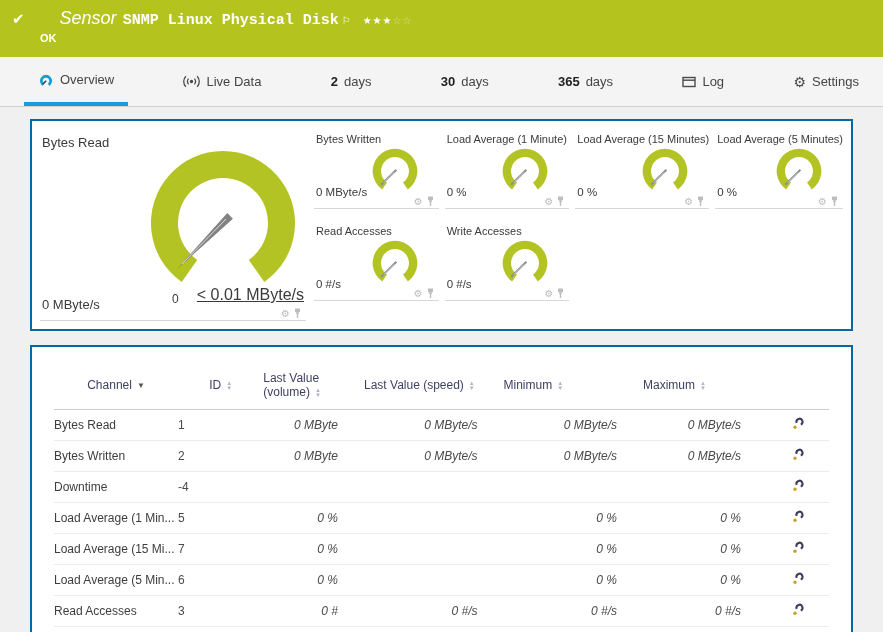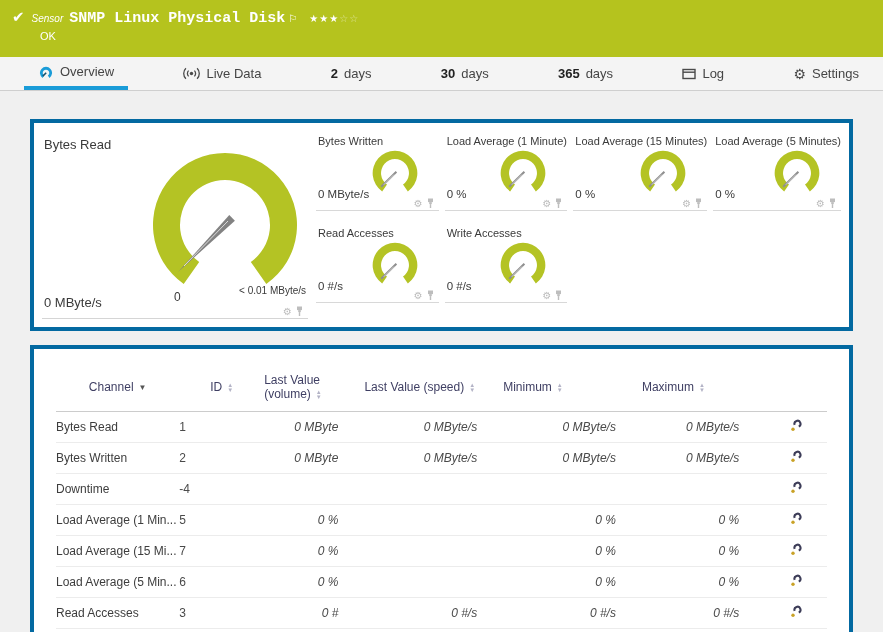--- a/index.html
+++ b/index.html
@@ -10,57 +10,57 @@
     color: #444;
   }
 
   
   .statusbar {
     height: 57px; background: #b5c31e; color: #fff;
     padding: 8px 12px 0 12px; position: relative;
   }
   .statusbar .line1 { display: flex; align-items: baseline; }
   .check-icon { font-size: 15px; font-weight: bold; margin-right: 7px; }
-  .sensor-type { font-style: italic; font-size: 10px; margin-right: 6px; }
+  .sensor-type { font-style: italic; font-size: 18px; margin-right: 6px; margin-left: 28px; }
   .sensor-title { font-weight: bold; font-size: 15px; font-family: Liberation Mono, monospace; }
   .flag-icon { font-size: 10px; vertical-align: super; margin-left: 3px; }
   .stars { margin-left: 12px; font-size: 10px; letter-spacing: 1px; }
   .stars .dim { opacity: .5; }
-  .status-ok { font-size: 11px; font-weight: normal; margin: 3px 0 0 28px; }
+  .status-ok { font-size: 11px; font-weight: bold; margin: 3px 0 0 28px; }
 
   
   .tabs {
-    height: 34px; background: #f4f4f4; border-bottom: 1px solid #cfcfcf;
+    height: 50px; background: #f4f4f4; border-bottom: 1px solid #cfcfcf;
     display: flex; align-items: stretch; justify-content: space-between;
     padding: 0 10px 0 24px;
   }
   .tab {
     display: flex; align-items: center; gap: 6px; padding: 0 14px;
     font-size: 13px; color: #454545; cursor: pointer; white-space: nowrap;
   }
   .tab b { color: #222; }
   .tab.active { border-bottom: 4px solid #1a9cd8; }
   .tab .ticon { display: inline-flex; align-items: center; }
   .gear-glyph { font-size: 14px; color: #4a4a4a; line-height: 1; }
 
   
   .card {
-    background: #fff; border: 4px solid #0369a1; margin: 28px 30px 0 30px;
+    background: #fff; border: 2px solid #0369a1; margin: 12px 30px 0 30px;
   }
 
   
   .gauges { height: 212px; padding: 8px; display: flex; }
   .tile-lg {
     width: 266px; position: relative; border-bottom: 1px solid #d5d5d5;
     flex-shrink: 0;
   }
   .tile-lg .glabel { position: absolute; top: 6px; left: 2px; font-size: 13px; color: #3a3a3a; }
   .tile-lg svg.gauge { position: absolute; top: 14px; right: -2px; }
   .scale-min { position: absolute; left: 132px; bottom: 14px; font-size: 12px; color: #3a3a3a; }
-  .scale-max { position: absolute; right: 2px; bottom: 22px; font-size: 10px; color: #3a3a3a; }
+  .scale-max { position: absolute; right: 2px; bottom: 16px; font-size: 16px; color: #3a3a3a; text-decoration: underline; }
   .primary-value { position: absolute; left: 2px; bottom: 8px; font-size: 13px; color: #3a3a3a; }
   .tile-icons { position: absolute; right: 4px; bottom: 1px; display: flex; align-items: center; gap: 3px; }
   .tile-icons .g { font-size: 10px; color: #bdbdbd; line-height: 1; cursor: pointer; }
 
   .small-grid {
     flex: 1; margin-left: 8px; display: grid;
     grid-template-columns: repeat(4, 1fr); gap: 12px 6px; align-content: start;
   }
   .tile-sm { position: relative; height: 80px; border-bottom: 1px solid #d8d8d8; }
   .tile-sm .glabel { font-size: 11px; color: #3a3a3a; padding: 4px 0 0 2px; white-space: nowrap; }

